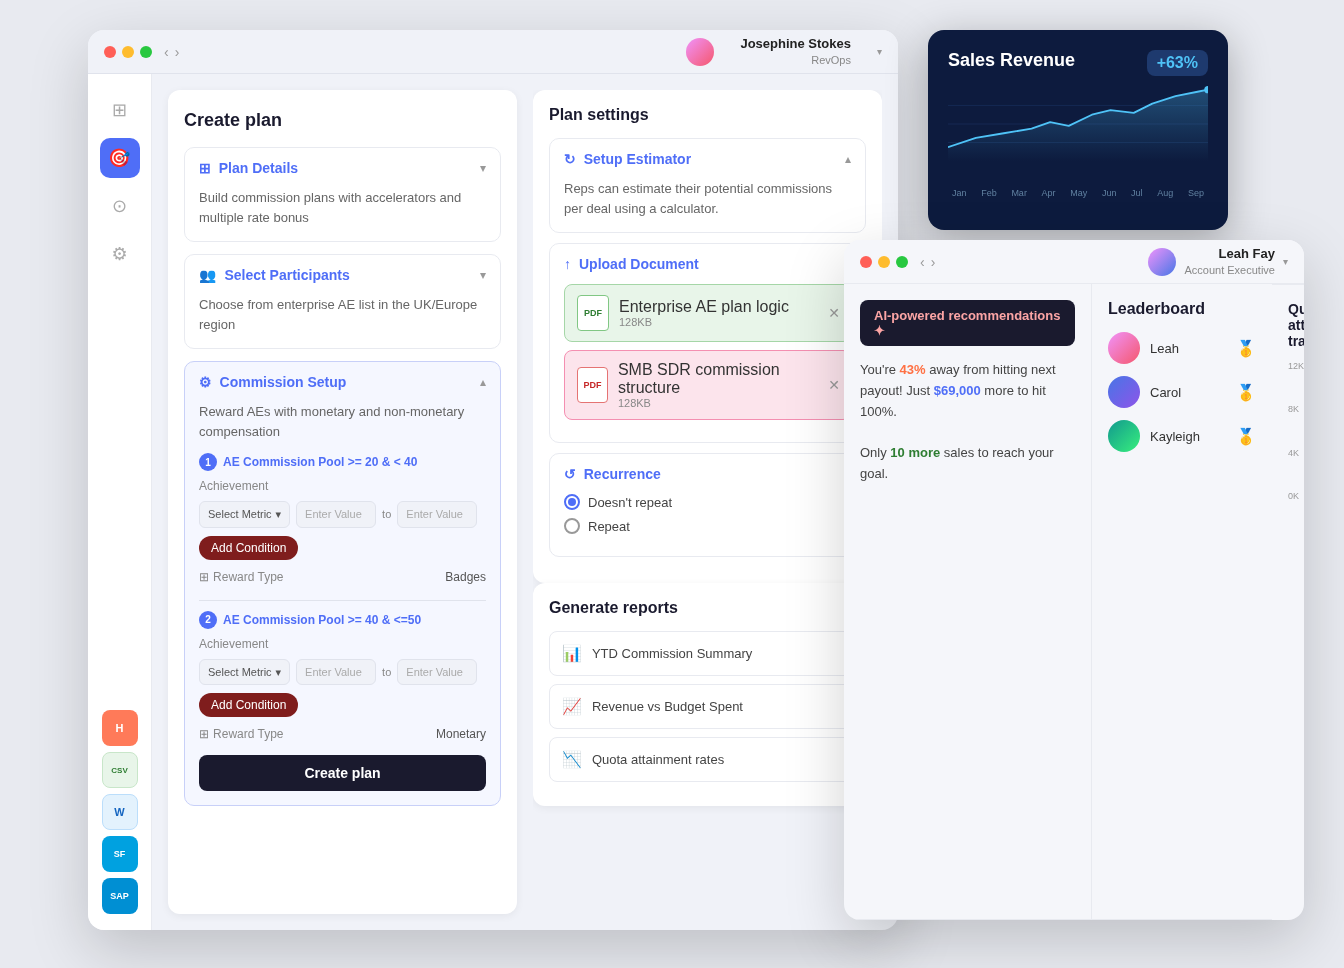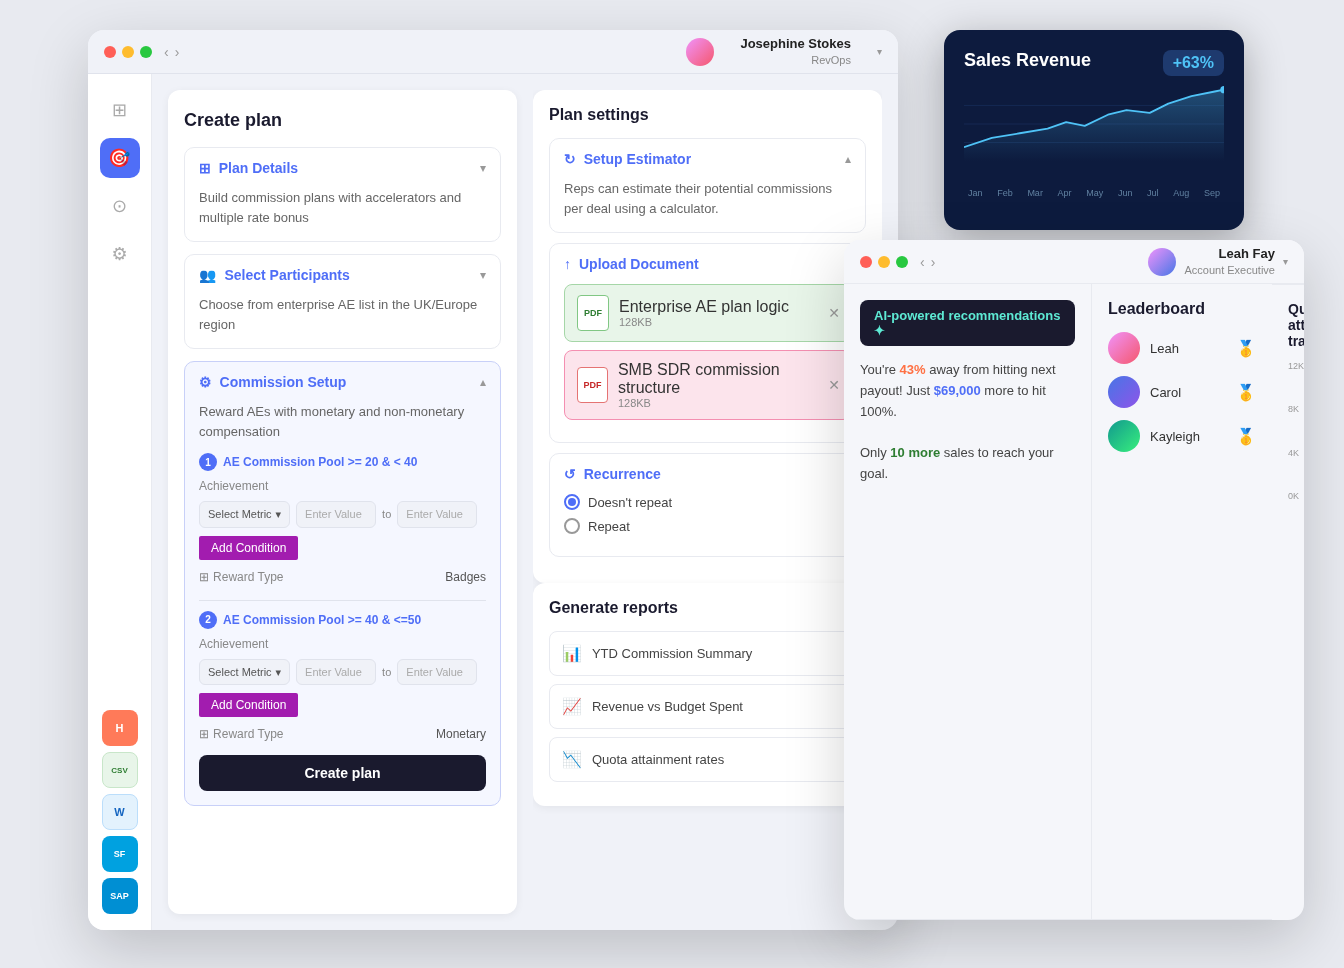--- a/index.html
+++ b/index.html
@@ -254,24 +254,24 @@
       border-radius: 6px;
       padding: 4px 8px;
       font-size: 11px;
       color: #aaa;
       width: 80px;
     }
 
     .to-label { font-size: 11px; color: #888; }
 
     .add-condition-btn {
-      background: #a21caf;
+      background: #7f1d1d;
       color: #fff;
       border: none;
-      border-radius: 2px;
+      border-radius: 12px;
       padding: 5px 12px;
       font-size: 12px;
       cursor: pointer;
       margin-bottom: 8px;
     }
 
     .reward-row {
       display: flex;
       align-items: center;
       justify-content: space-between;
@@ -453,21 +453,21 @@
     }
 
     .report-icon {
       font-size: 16px;
       color: #888;
     }
 
     
     .revenue-card {
       position: absolute;
-      right: 100px;
+      right: 116px;
       top: 30px;
       width: 300px;
       height: 200px;
       background: #0d1b3e;
       border-radius: 16px;
       padding: 20px;
       box-shadow: 0 10px 40px rgba(0,0,0,0.3);
       overflow: hidden;
     }
 
@@ -566,21 +566,21 @@
       flex: 1;
       padding: 16px;
       border-right: 1px solid #e8eaf0;
     }
 
     .ai-badge {
       display: inline-flex;
       align-items: center;
       gap: 6px;
       background: #1a1a2e;
-      color: #5eead4;
+      color: #fca5a5;
       padding: 8px 14px;
       border-radius: 8px;
       font-size: 13px;
       font-weight: 600;
       margin-bottom: 14px;
     }
 
     .ai-text {
       font-size: 13px;
       color: #444;

